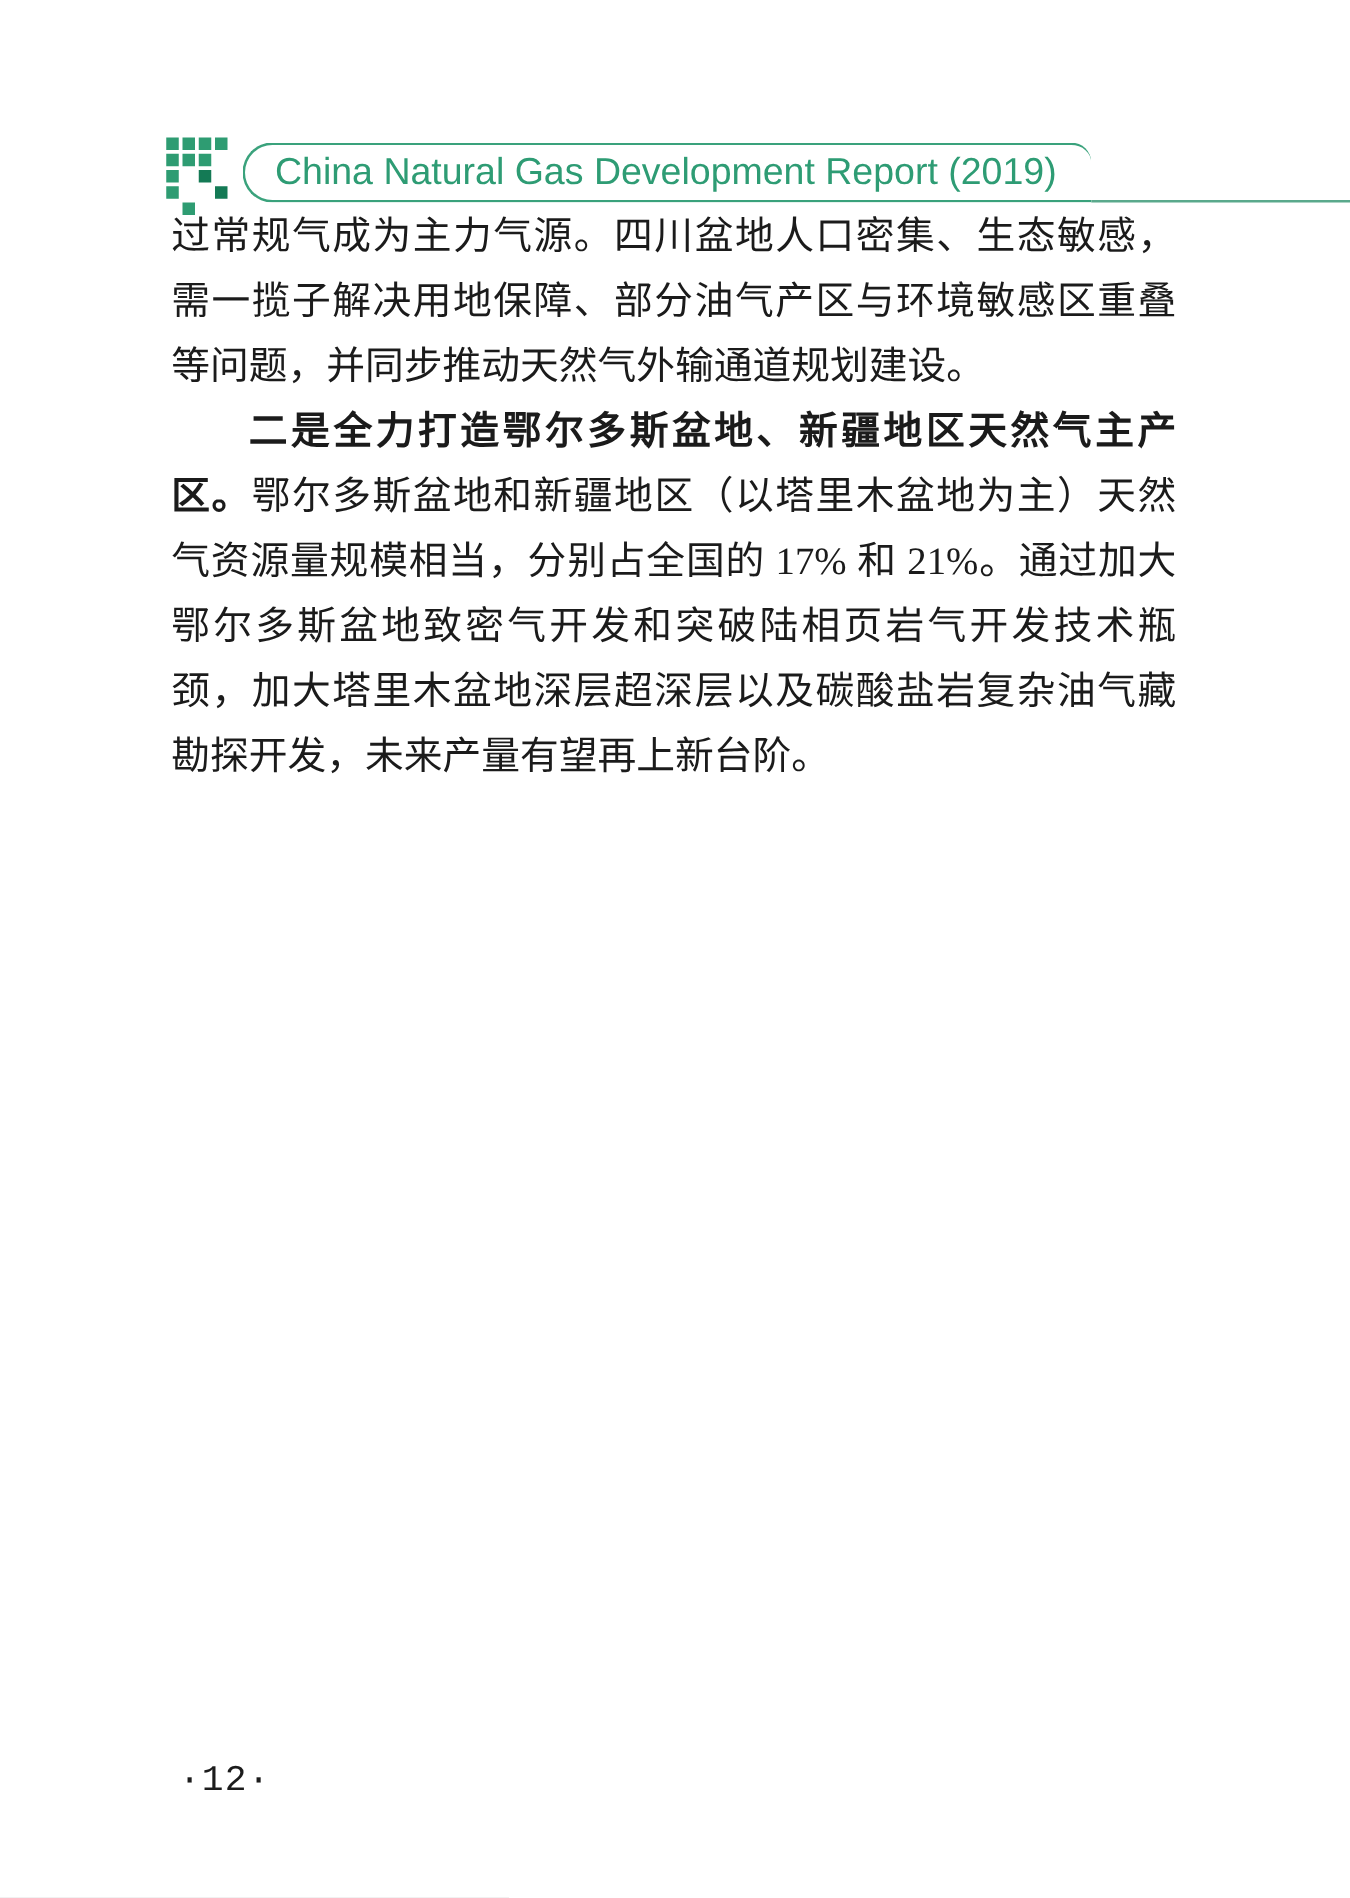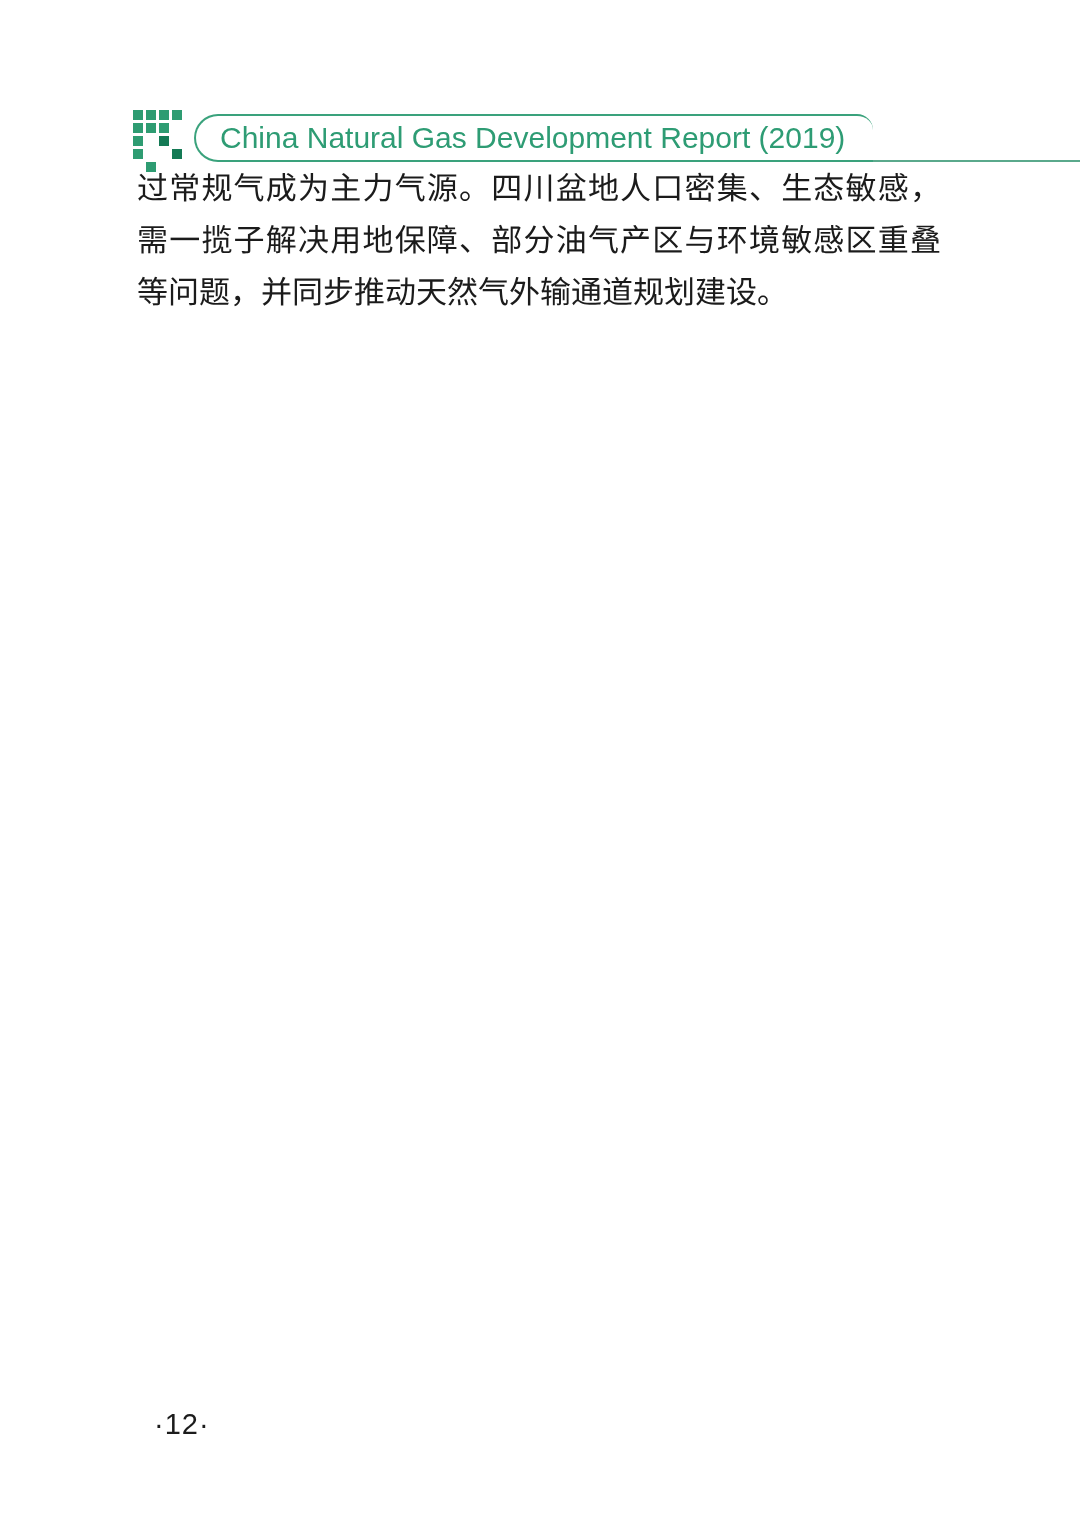--- a/index.html
+++ b/index.html
@@ -84,22 +84,22 @@
     text-indent: 2em;
   }
   .para-lead {
     font-weight: bold;
   }
 
   
   .page-number {
     position: absolute;
     top: 1408px;
-    left: 154px;
-    font-family: Liberation Sans, sans-serif;
+    left: 143px;
+    font-family: Liberation Mono, monospace;
     font-size: 29px;
     color: #1c1c1c;
     letter-spacing: 1px;
   }
 </style>
 </head>
 <body>
 
 <div class="page">
 
@@ -128,17 +128,20 @@
       </div>
     <div class="title-pill">
       <span>China Natural Gas Development Report (2019)</span>
     </div>
   </div>
 
   <div class="body-text">
     <p>
       <span class="para-lead"></span><span>过常规气成为主力气源。四川盆地人口密集、生态敏感，需一揽子解决用地保障、部分油气产区与环境敏感区重叠等问题，并同步推动天然气外输通道规划建设。</span>
     </p>
+    <p class="indented">
+      <span class="para-lead">二是全力打造鄂尔多斯盆地、新疆地区天然气主产区。</span><span>鄂尔多斯盆地和新疆地区（以塔里木盆地为主）天然气资源量规模相当，分别占全国的 17% 和 21%。通过加大鄂尔多斯盆地致密气开发和突破陆相页岩气开发技术瓶颈，加大塔里木盆地深层超深层以及碳酸盐岩复杂油气藏勘探开发，未来产量有望再上新台阶。</span>
+    </p>
   </div>
 
   <div class="page-number">·12·</div>
 
 </div>
 
 </body></html>

